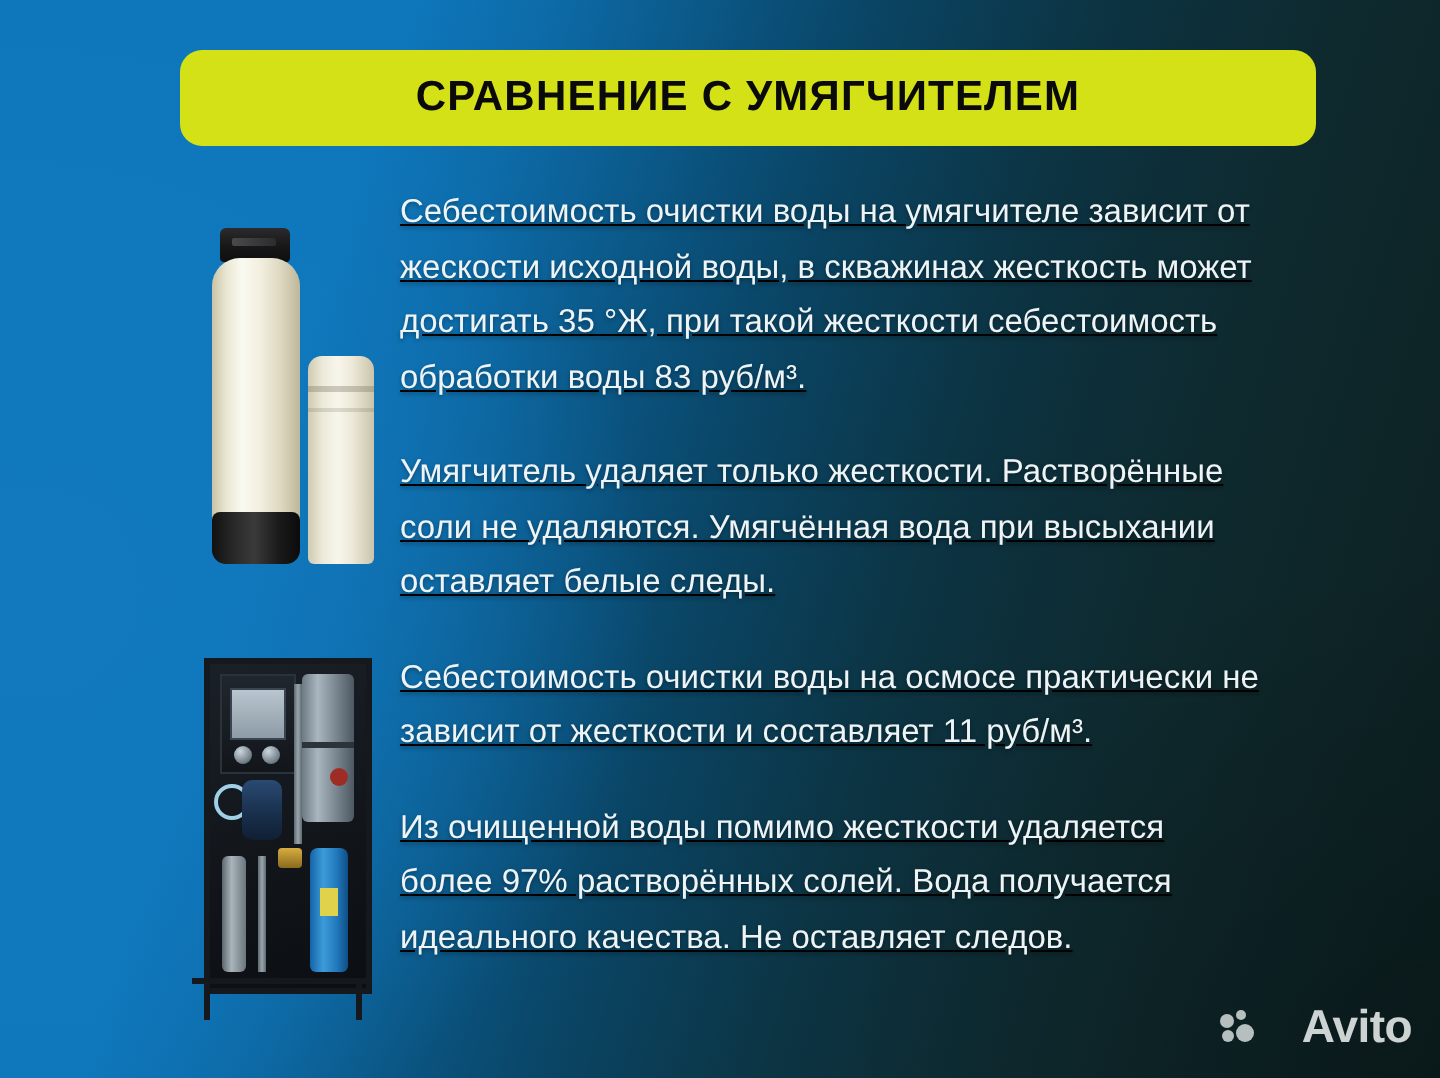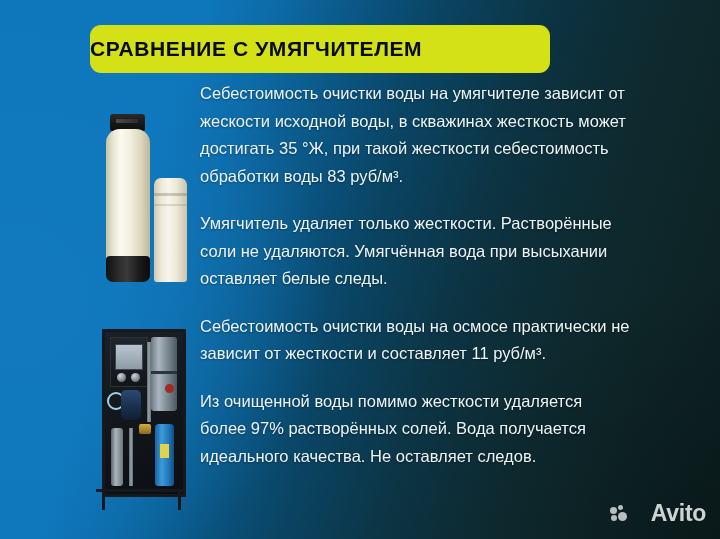--- a/index.html
+++ b/index.html
@@ -37,41 +37,43 @@
     inset: 0;
     background: radial-gradient(ellipse 60% 70% at 100% 100%, rgba(0,0,0,0.22) 0%, rgba(0,0,0,0) 70%);
     pointer-events: none;
   }
 
   
   #banner {
     position: absolute;
     left: 90px;
     top: 25px;
-    width: 460px;
+    width: 568px;
     height: 48px;
     background: #d4e117;
     border-radius: 11px;
     display: flex;
     align-items: center;
+    justify-content: center;
   }
   #banner-text {
     color: #0a0a0a;
     font-size: 21px;
     font-weight: bold;
     letter-spacing: 0.6px;
     white-space: nowrap;
   }
 
   
   #copy {
     position: absolute;
     left: 200px;
-    top: 80px;
+    top: 93px;
     width: 432px;
+    text-decoration: underline;
   }
   .para {
     color: #eef4f6;
     font-size: 16.5px;
     line-height: 27.5px;
     margin: 0 0 20px 0;
     text-shadow: 0 1px 2px rgba(0,0,0,0.35);
     white-space: pre-line;
   }
   .para:last-child { margin-bottom: 12px; }

